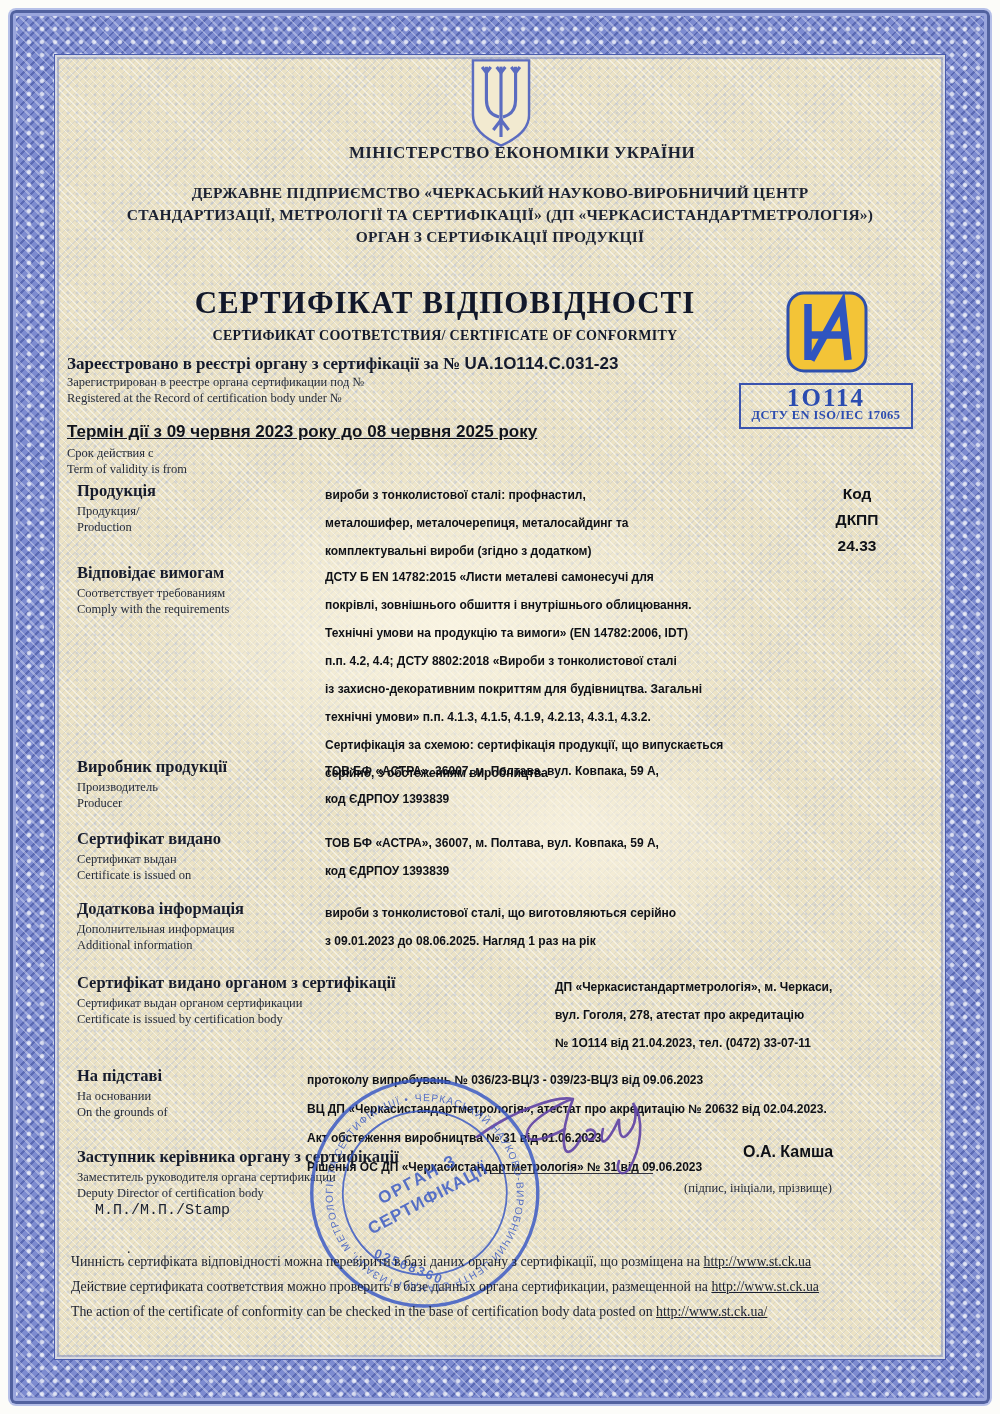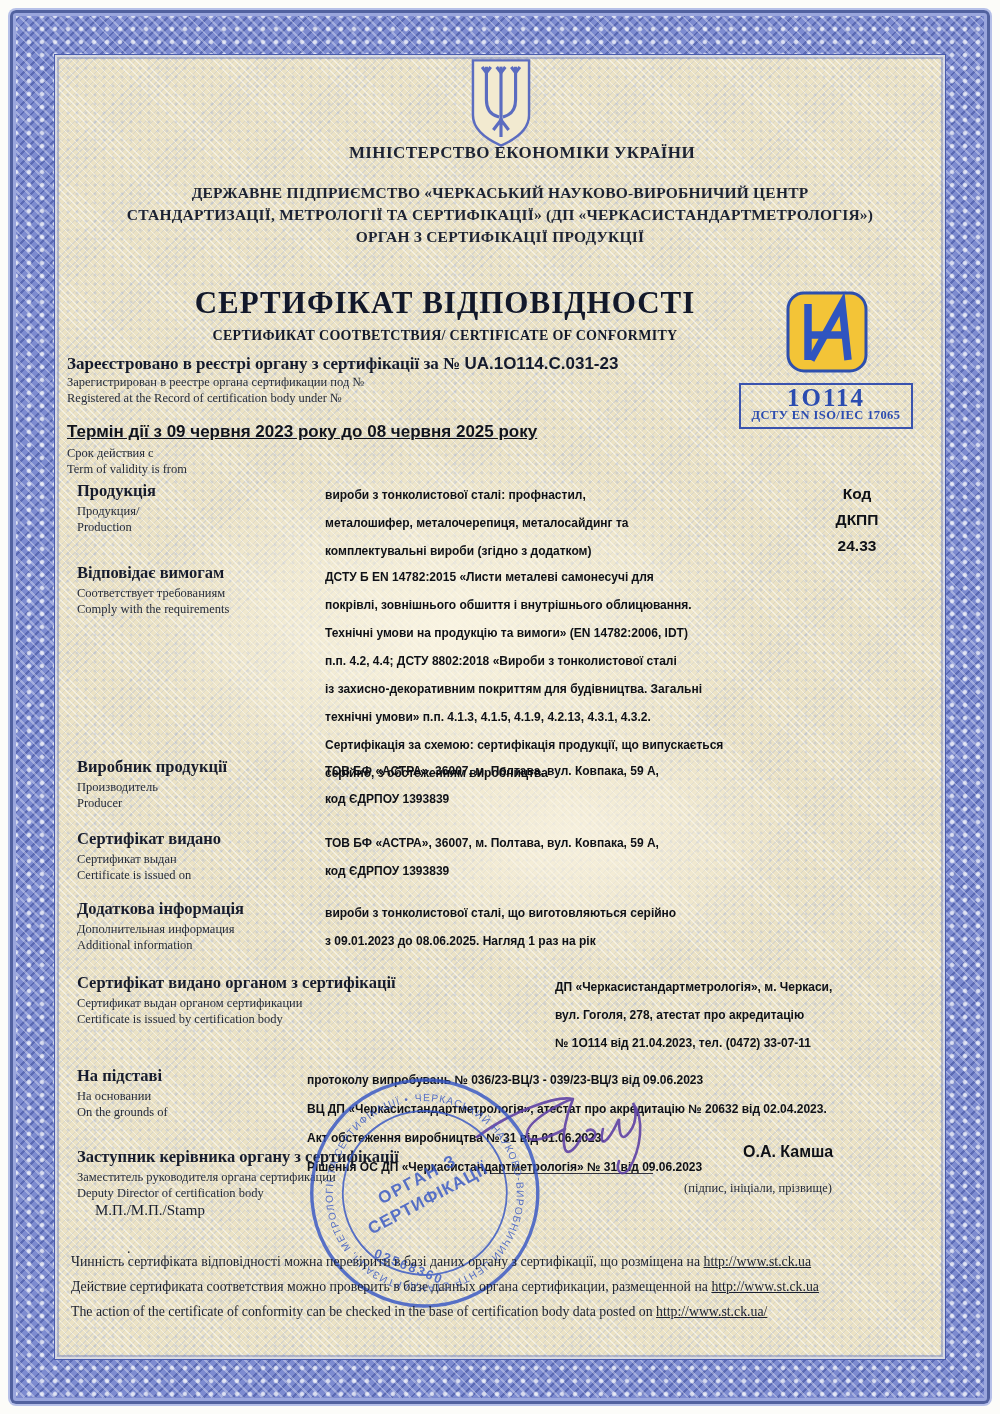--- a/index.html
+++ b/index.html
@@ -57,21 +57,21 @@
   .flabel{width:208px;flex:none;}
   .l-uk{font-size:16.5px;font-weight:bold;color:#171c2c;line-height:20px;margin-bottom:2px;}
   .fcontent{flex:1;font-family:"Liberation Sans",sans-serif;font-weight:bold;font-size:12px;line-height:28px;color:#0e1016;}
   .fcode{width:108px;flex:none;text-align:center;font-family:"Liberation Sans",sans-serif;font-weight:bold;font-size:15.5px;line-height:26px;color:#0e1016;}
 
   .wide .flabel{width:438px;}
   .grounds .flabel{width:190px;}
   .grounds .fcontent{line-height:29px;}
 
   .sig-title{left:22px;top:1092px;}
-  .mp{left:40px;top:1147px;font-size:15px;color:#1a2030;}
+  .mp{left:40px;top:1147px;font-size:15px;color:#1a2030;font-family:Liberation Mono, monospace;}
   .sigline{left:436px;top:1080px;width:162px;height:38px;border-bottom:1.5px solid #33333c;}
   .signame{left:688px;top:1088px;font-size:16px;color:#0e1016;}
   .caps{left:468px;top:1124px;width:470px;text-align:center;font-size:12.5px;line-height:18px;color:#232938;}
 
   .footer{left:16px;top:1194px;right:20px;font-size:13.8px;line-height:25px;color:#1a1f2d;}
   .f-link{color:#1a1f2d;text-decoration:underline;}
 
   .stamp{left:248px;top:1016px;opacity:.82;transform:rotate(-6deg);}
   .signature{left:414px;top:1036px;}
   .dot{left:72px;top:1186px;font-size:14px;}

